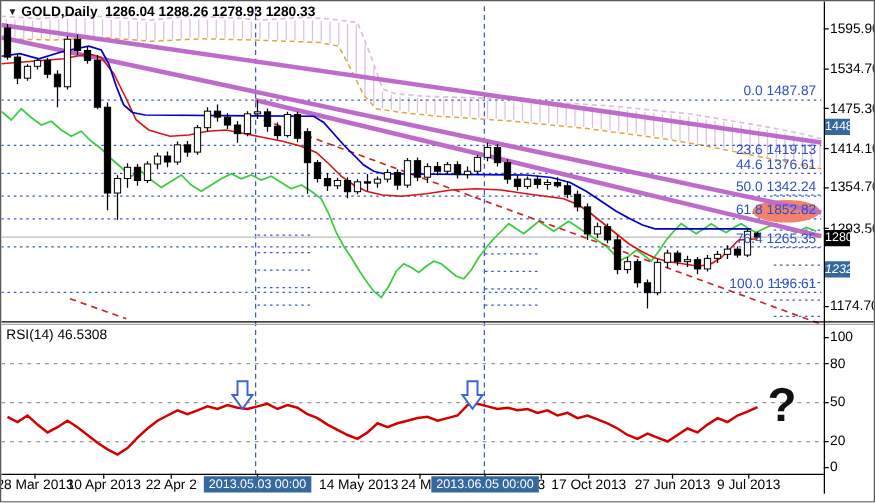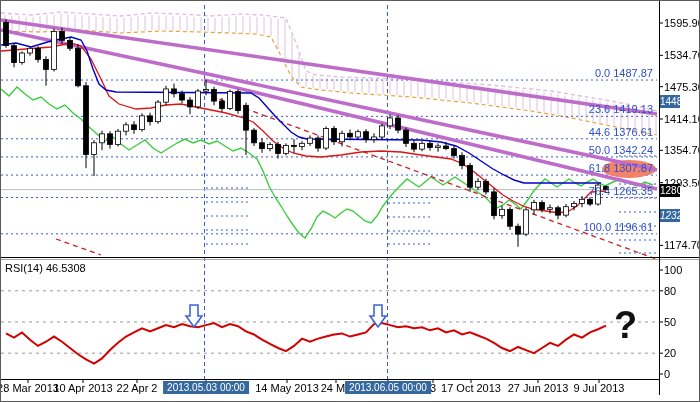--- a/index.html
+++ b/index.html
@@ -341,30 +341,33 @@
       <line x1="286" y1="378" x2="286" y2="382" stroke="#000"></line>
       <line x1="335" y1="378" x2="335" y2="382" stroke="#000"></line>
       <line x1="432" y1="378" x2="432" y2="382" stroke="#000"></line>
       <line x1="470" y1="378" x2="470" y2="382" stroke="#000"></line>
       <line x1="537" y1="378" x2="537" y2="382" stroke="#000"></line>
       <line x1="598" y1="378" x2="598" y2="382" stroke="#000"></line>
       <line x1="205" y1="378" x2="205" y2="382" stroke="#000"></line>
       <line x1="387" y1="378" x2="387" y2="382" stroke="#000"></line>
     </svg>
 
+  <div class="title-bar">
+    <span class="tri">▼</span><span>GOLD,Daily</span><span class="ohlc">1286.04 1288.26 1278.93 1280.33</span>
+  </div>
 
   <div class="rsi-label">RSI(14) 46.5308</div>
   <div class="qmark">?</div>
 
   <div id="labels">
       <div class="fib-label" style="right: 46px; top: 66.0398px;">0.0 1487.87</div>
-      <div class="fib-label" style="right: 46px; top: 102px;">23.6 1419.13</div>
+      <div class="fib-label" style="right: 46px; top: 113px;">23.6 1419.13</div>
       <div class="fib-label" style="right: 46px; top: 124.785px;">44.6 1376.61</div>
       <div class="fib-label" style="right: 46px; top: 142.932px;">50.0 1342.24</div>
-      <div class="fib-label" style="right: 46px; top: 161.08px;">61.8 1307.87</div>
+      <div class="fib-label" style="right: 46px; top: 161.08px;">61.8 1852.82</div>
       <div class="fib-label" style="right: 46px; top: 183.53px;">76.4 1265.35</div>
       <div class="fib-label" style="right: 46px; top: 219.825px;">100.0 1196.61</div>
       <div class="axis-label" style="left: 663px; top: 16px;">1595.90</div>
       <div class="axis-label" style="left: 663px; top: 48.3136px;">1534.70</div>
       <div class="axis-label" style="left: 663px; top: 79.6768px;">1475.30</div>
       <div class="axis-label" style="left: 663px; top: 111.99px;">1414.10</div>
       <div class="axis-label" style="left: 663px; top: 143.354px;">1354.70</div>
       <div class="axis-label" style="left: 663px; top: 175.667px;">1293.50</div>
       <div class="axis-label" style="left: 663px; top: 238.394px;">1174.70</div>
       <div class="price-tag tag-blue" style="top: 93.7269px;">1448.69</div>

